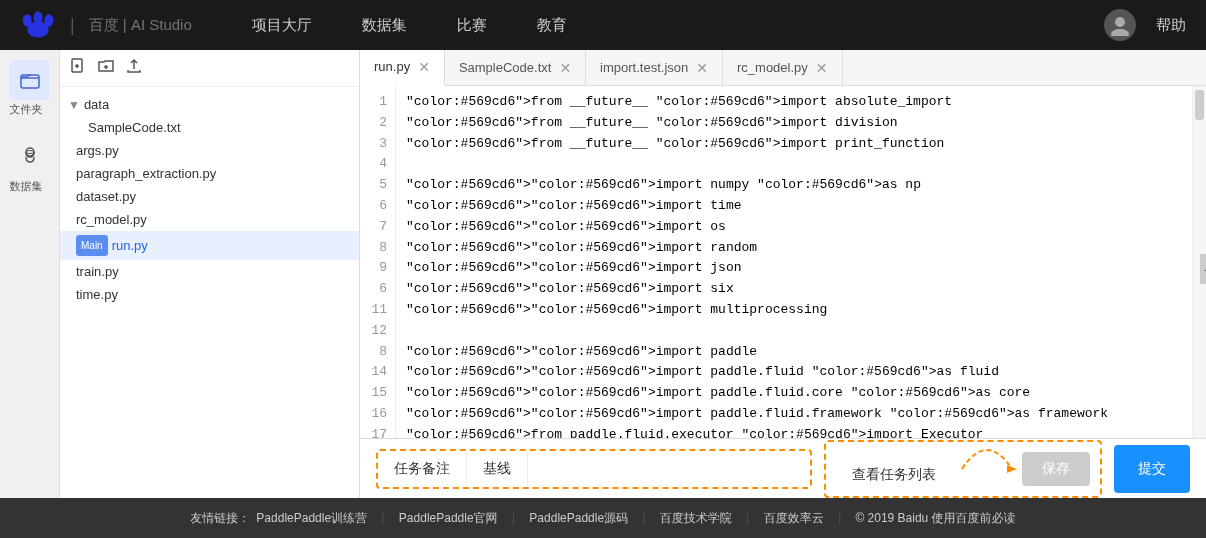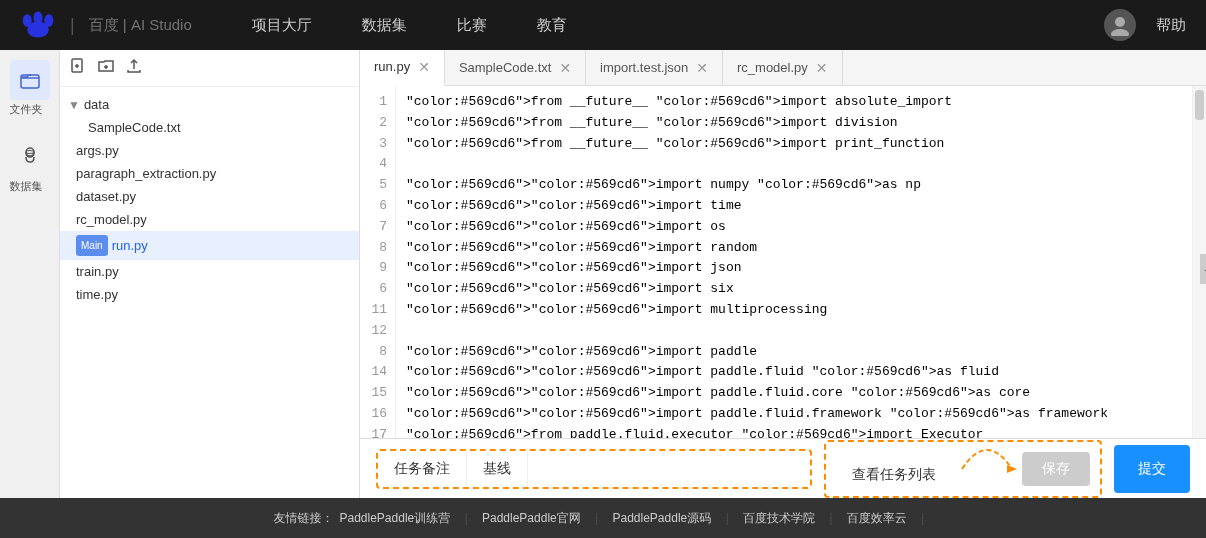--- a/index.html
+++ b/index.html
@@ -541,13 +541,14 @@
   <a href="#">PaddlePaddle训练营</a>
   <span class="footer-sep">｜</span>
   <a href="#">PaddlePaddle官网</a>
   <span class="footer-sep">｜</span>
   <a href="#">PaddlePaddle源码</a>
   <span class="footer-sep">｜</span>
   <a href="#">百度技术学院</a>
   <span class="footer-sep">｜</span>
   <a href="#">百度效率云</a>
   <span class="footer-sep">｜</span>
+  <span>© 2019 Baidu 使用百度前必读</span>
 </div>
 
 </body></html>

